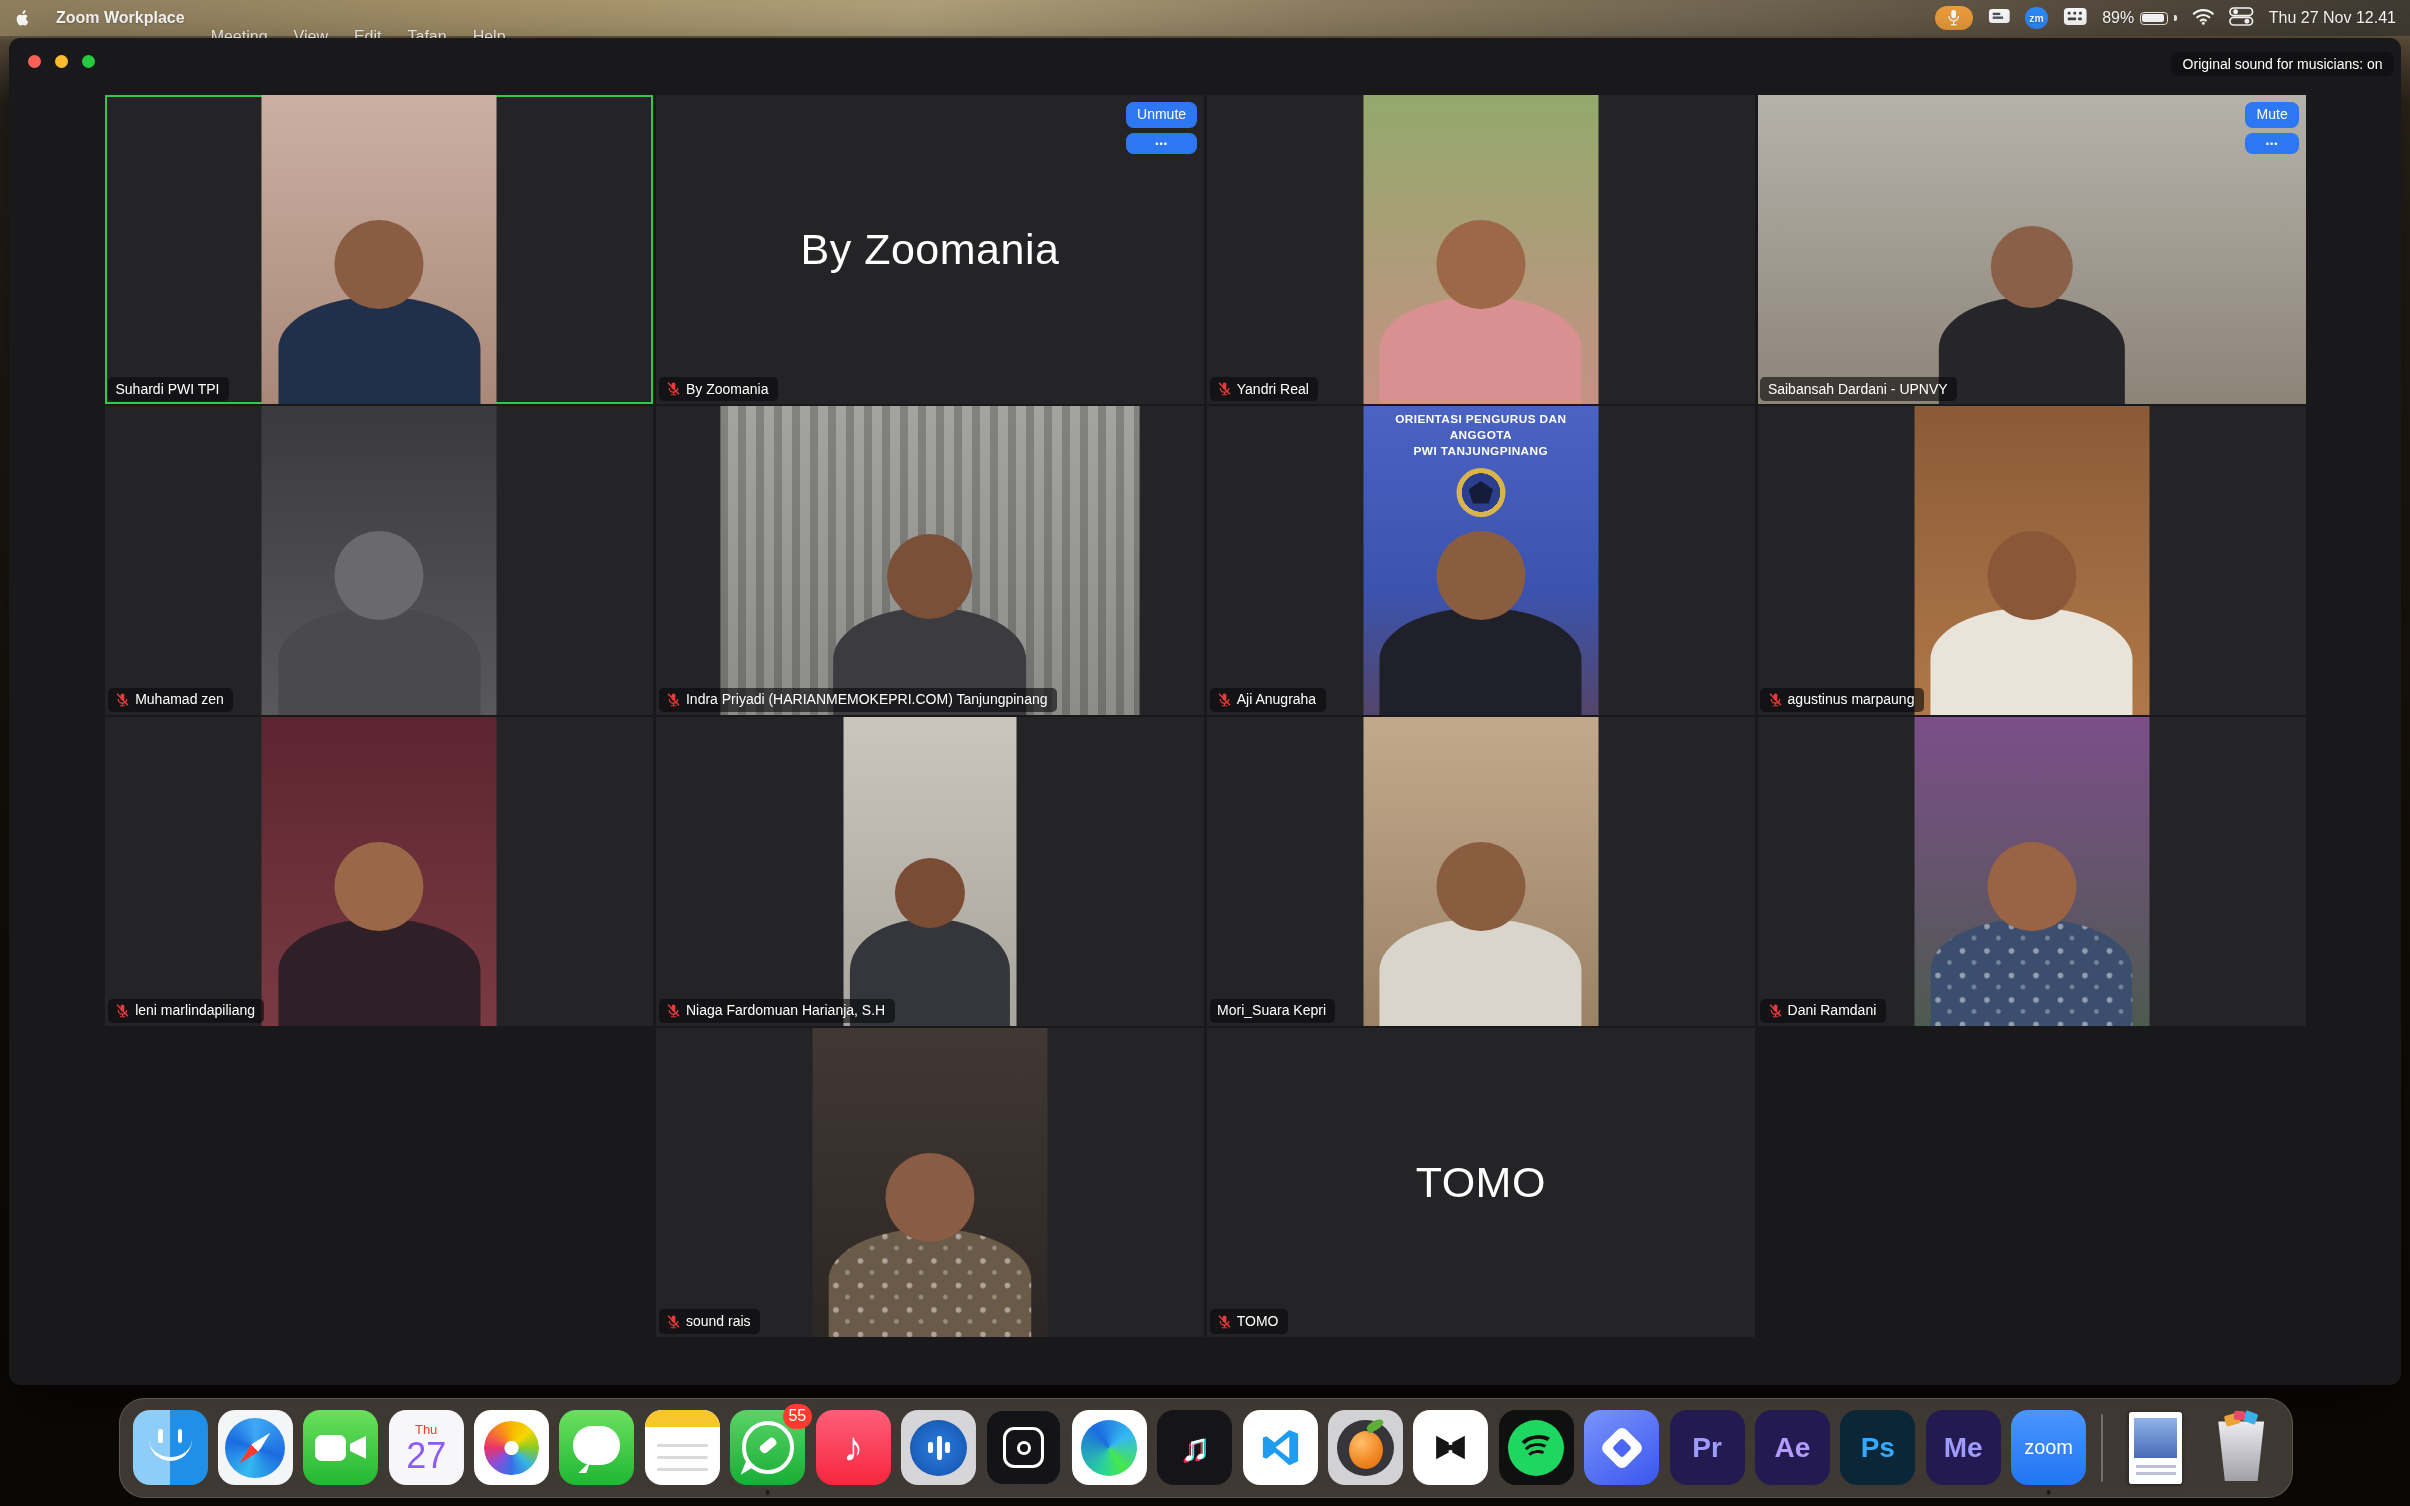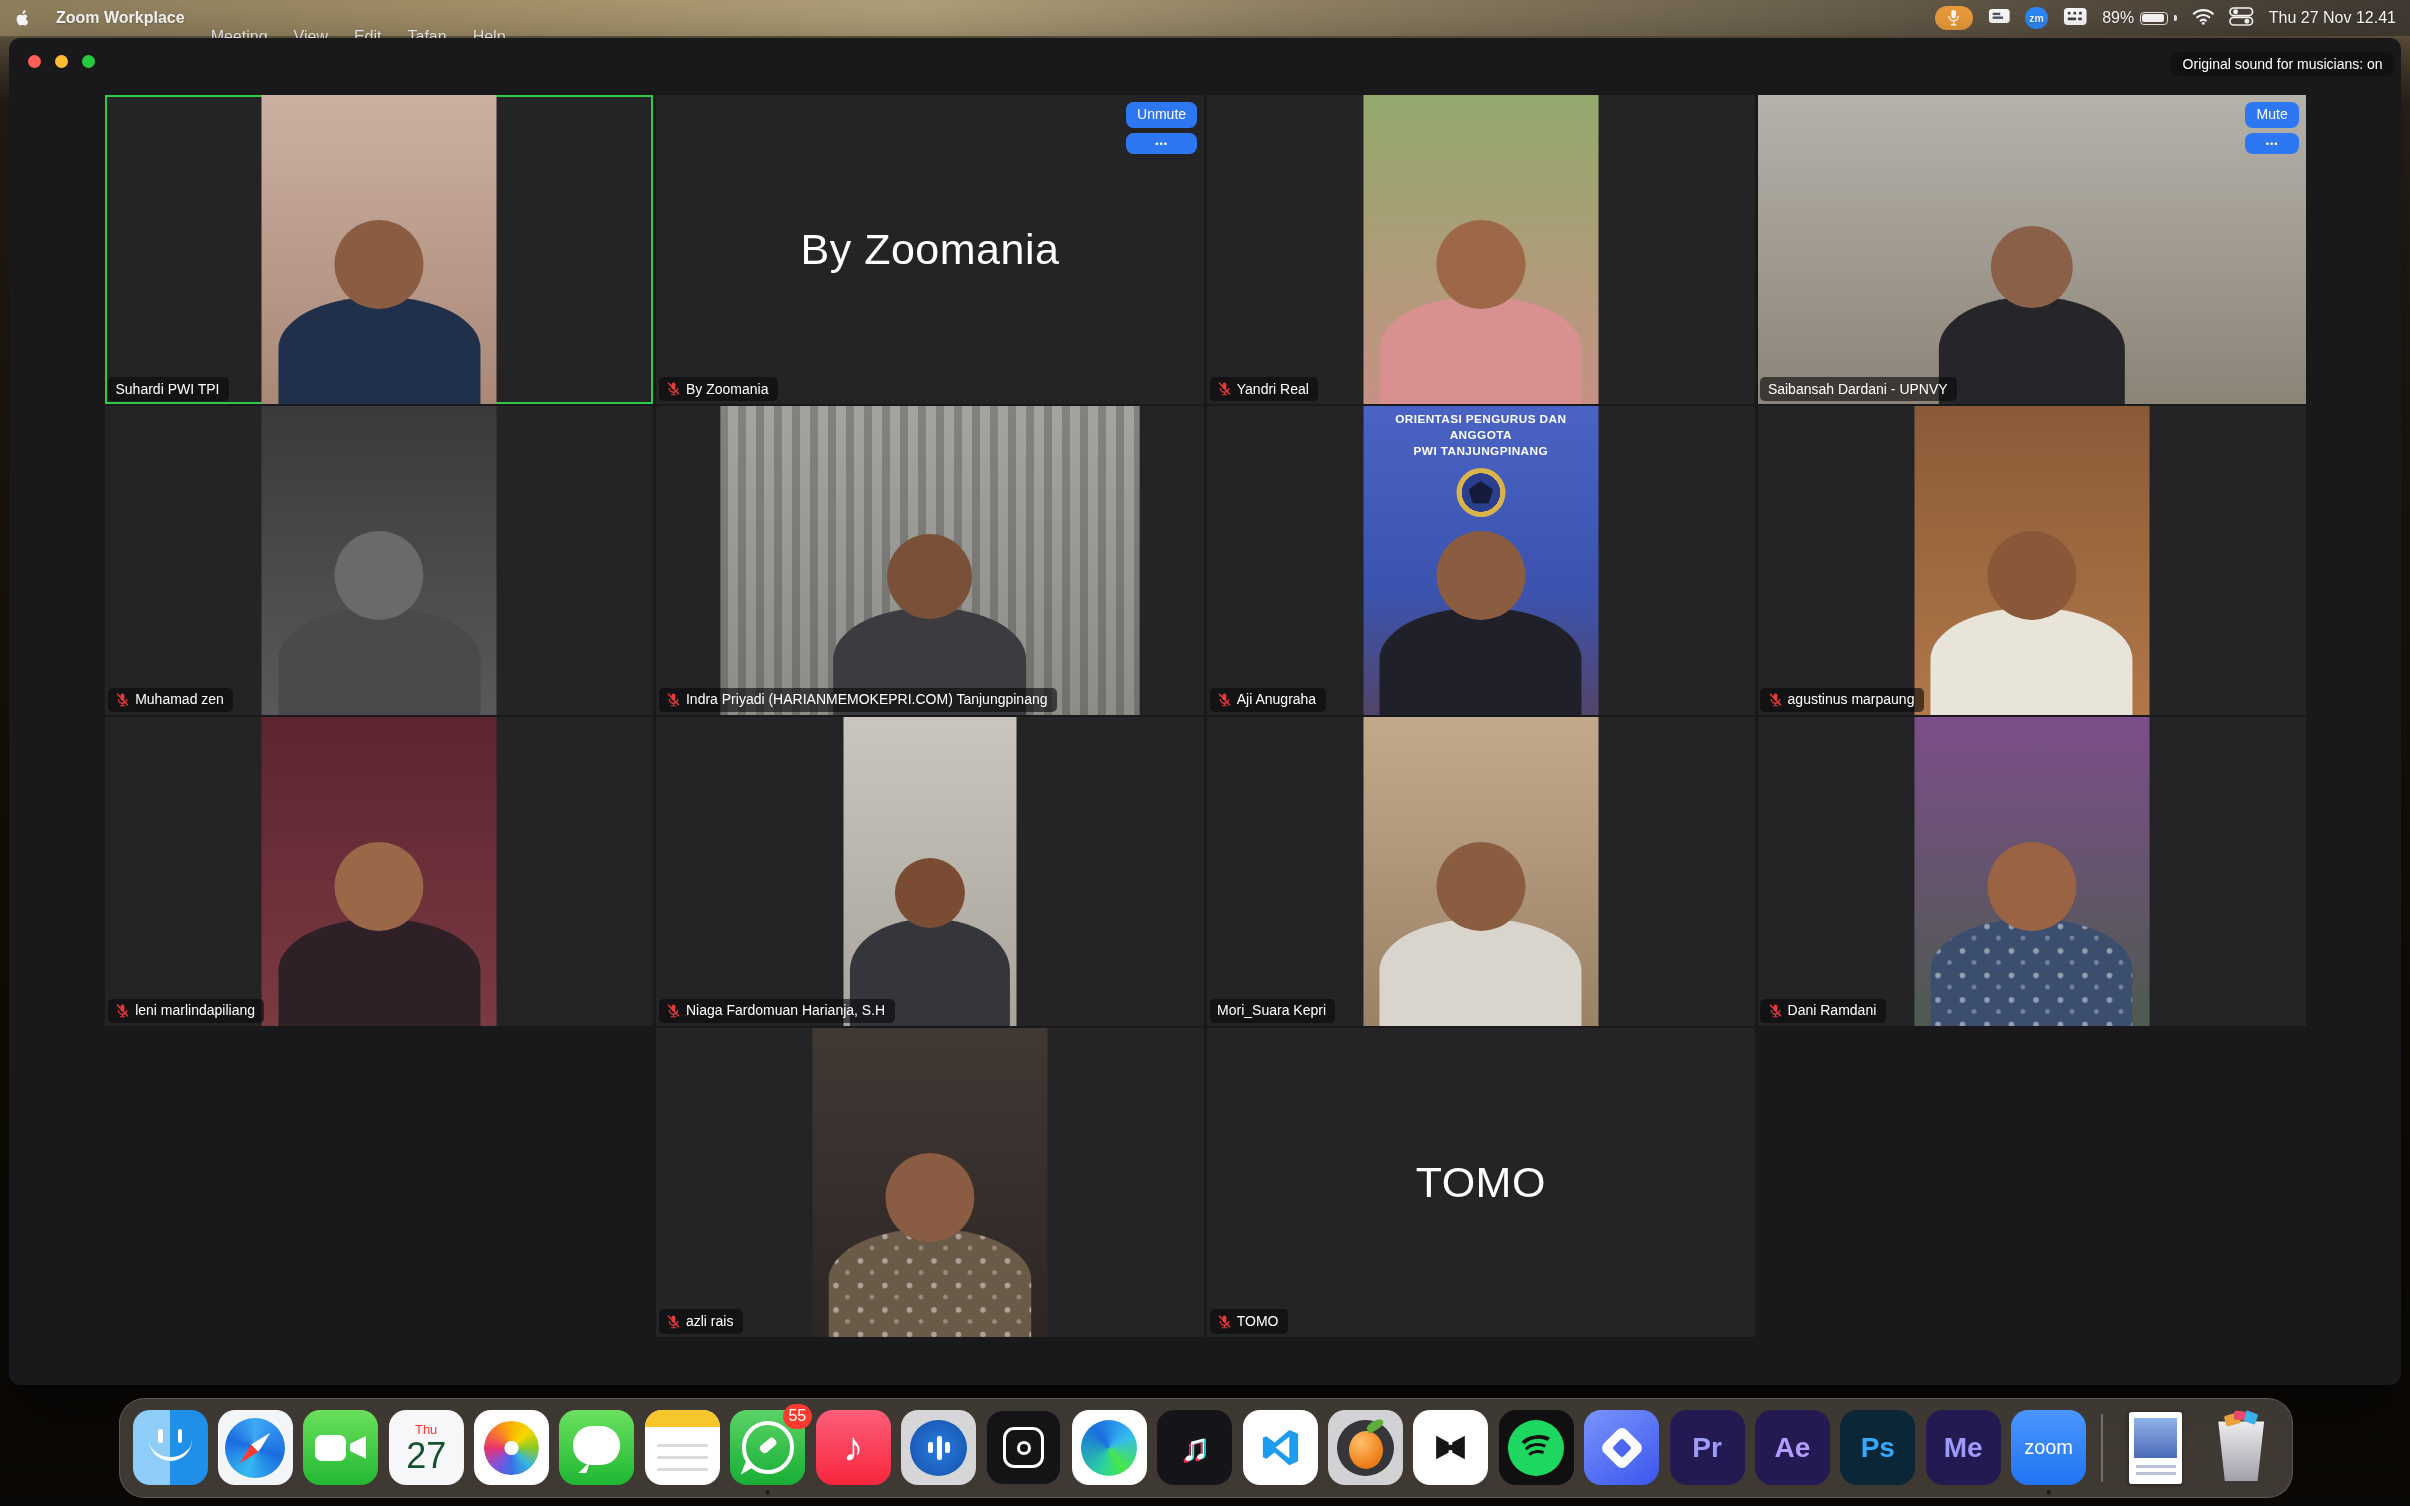--- a/index.html
+++ b/index.html
@@ -118,21 +118,21 @@
     transform:translate(-50%,-50%) rotate(-45deg);
     clip-path:polygon(0 50%,50% 0,100% 50%,50% 100%); }
 
   .dk-facetime{ background:linear-gradient(180deg,#6ae05c,#23b832); }
   .ft-b{ position:absolute; left:12.2px; top:24.5px; width:31px; height:26px; background:#fff; border-radius:6.6px; }
   .ft-l{ position:absolute; right:12.2px; top:26px; width:16px; height:22.6px; background:#fff;
     clip-path:polygon(100% 0,100% 100%,0 66%,0 34%); }
 
   .dk-calendar{ background:#f7f7f9; display:flex; flex-direction:column; align-items:center; justify-content:center; }
   .cal-day{ color:#ff3b30; font-size:13px; margin-bottom:0.9px; }
-  .cal-date{ color:#14532d; font-size:36px; font-weight:300; line-height:1; }
+  .cal-date{ color:#8b5cf6; font-size:36px; font-weight:300; line-height:1; }
 
   .dk-photos{ background:#fff; }
   .ph-f{ position:absolute; inset:10.4px; border-radius:50%;
     background:conic-gradient(#f8b500,#f5d800,#8ac926,#36b5e0,#3a6ee8,#8a4fd8,#e8336d,#f8772e,#f8b500);
     -webkit-mask:radial-gradient(circle,transparent 0 6.6px,#000 7.5px); mask:radial-gradient(circle,transparent 0 6.6px,#000 7.5px); }
 
   .dk-messages{ background:linear-gradient(180deg,#6be05f,#1fb733); }
   .msg-b{ position:absolute; left:14px; top:16px; width:47px; height:39px; background:#fff; border-radius:19px; }
   .msg-t{ position:absolute; left:19px; bottom:12.2px; width:12.2px; height:12.2px; background:#fff;
     clip-path:polygon(0 100%,100% 0,64% 100%); }
@@ -583,21 +583,21 @@
         <svg width="15" height="15" viewBox="0 0 16 16">
                 <g fill="#e63b3b">
                   <rect x="6" y="1.5" width="4" height="7.5" rx="2"></rect>
                   <path d="M3.5 7.5a4.5 4.5 0 0 0 9 0" stroke="#e63b3b" stroke-width="1.4" fill="none"></path>
                   <rect x="7.4" y="11.6" width="1.2" height="2.4"></rect>
                   <rect x="5" y="14" width="6" height="1.3" rx=".6"></rect>
                 </g>
                 <line x1="2.2" y1="1.8" x2="13.8" y2="14.2" stroke="#e63b3b" stroke-width="1.6"></line>
               </svg>
       </span>
-      <span class="p-name">azli rais</span>
+      <span class="p-name">sound rais</span>
     </div>
   </div>
         <div class="tile">
 
     <div class="big-name">TOMO</div>
 
     <div class="name-tag">
       <span class="mic">
         <svg width="15" height="15" viewBox="0 0 16 16">
                 <g fill="#e63b3b">

